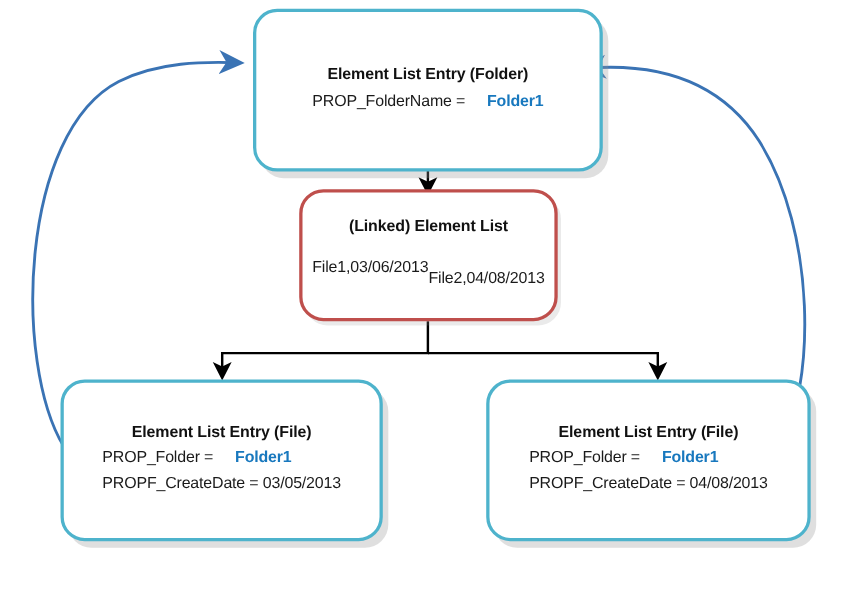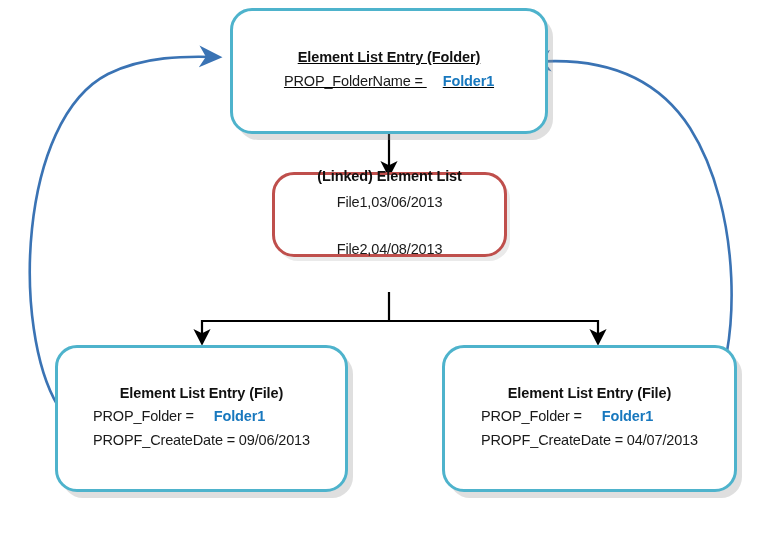--- a/index.html
+++ b/index.html
@@ -59,21 +59,22 @@
     line-height: 1.62;
   }
   .node-line.centered { text-align: center; }
   .rows-left {
     display: flex;
     flex-direction: column;
     align-items: flex-start;
   }
   .rows-center {
     display: flex;
-    flex-direction: column;
+    flex-direction: row;
+    align-items: center;
   }
   .hl {
     color: #1878be;
     font-weight: bold;
     padding-left: 16px;
   }
   .folder-rows { margin-top: 1px; }
 </style>
 </head>
 <body>
@@ -101,44 +102,44 @@
 
     <g>
       <path d="M58,406 C12,330 18,120 108,74 C144,56 186,56 216,57" fill="none" stroke="#3a73b4" stroke-width="2.6" stroke-linecap="round" marker-end="url(#bluehead)"></path>
     </g>
 
     <g>
       <path d="M708,409 C742,352 742,210 690,128 C650,66 586,58 534,62" fill="none" stroke="#3a73b4" stroke-width="2.6" stroke-linecap="round" marker-end="url(#bluehead)"></path>
     </g>
   </svg>
 
-  <div class="node teal" style="left:230px; top:8px; width:318px; height:126px;text-decoration:underline;">
+  <div class="node teal" style="left:230px; top:8px; width:318px; height:148px;">
     <div class="node-title">Element List Entry (Folder)</div>
     <div class="rows-left folder-rows">
       <div class="node-line"><span>PROP_FolderName = </span><span class="hl">Folder1</span></div>
     </div>
   </div>
 
-  <div class="node red" style="left:272px; top:172px; width:235px; height:85px;">
+  <div class="node red" style="left:272px; top:172px; width:235px; height:120px;">
     <div class="node-title">(Linked) Element List</div>
     <div class="rows-center">
       <div class="node-line centered" style="margin-top:3px;">File1,03/06/2013</div>
       <div class="node-line centered" style="margin-top:24px;">File2,04/08/2013</div>
     </div>
   </div>
 
   <div class="node teal" style="left:55px; top:345px; width:293px; height:147px;">
     <div class="node-title">Element List Entry (File)</div>
     <div class="rows-left">
       <div class="node-line"><span>PROP_Folder = </span><span class="hl">Folder1</span></div>
-      <div class="node-line">PROPF_CreateDate = 09/06/2013</div>
+      <div class="node-line">PROPF_CreateDate = 03/05/2013</div>
     </div>
   </div>
 
   <div class="node teal" style="left:442px; top:345px; width:295px; height:147px;">
     <div class="node-title">Element List Entry (File)</div>
     <div class="rows-left">
       <div class="node-line"><span>PROP_Folder = </span><span class="hl">Folder1</span></div>
-      <div class="node-line">PROPF_CreateDate = 04/07/2013</div>
+      <div class="node-line">PROPF_CreateDate = 04/08/2013</div>
     </div>
   </div>
 
 </div>
 
 </body></html>

